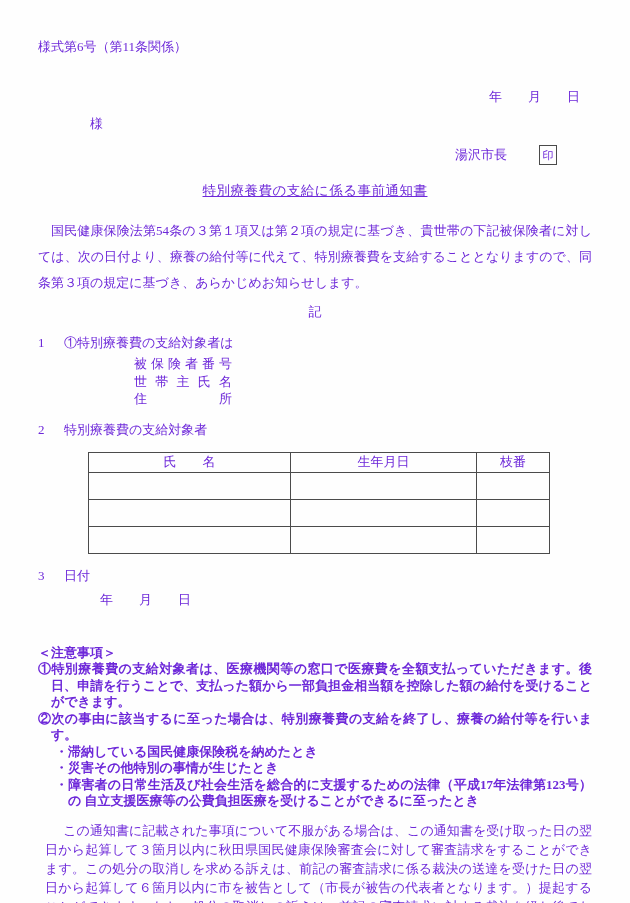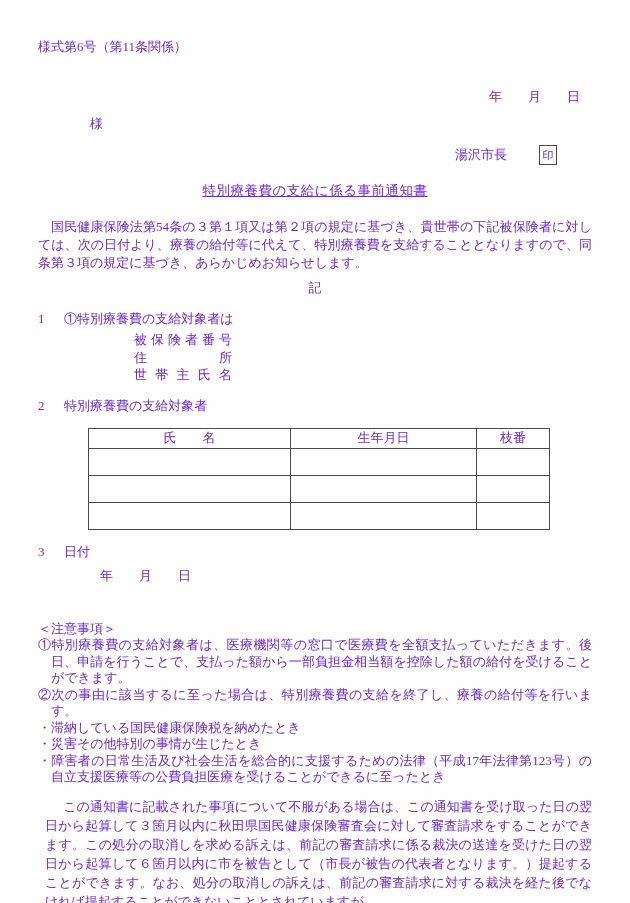--- a/index.html
+++ b/index.html
@@ -50,21 +50,21 @@
   }
   .doc-title {
     margin-top: 17px;
     text-align: center;
     font-size: 13.5px;
     letter-spacing: 0.5px;
     text-decoration: underline;
   }
   .intro {
     margin: 18px 0 0 0;
-    line-height: 18px;
+    line-height: 26px;
     text-indent: 1em;
     text-align: justify;
   }
   .ki {
     margin-top: 7px;
     text-align: center;
   }
   .sec-head { margin-top: 13px; }
   .sec-num {
     display: inline-block;
@@ -101,27 +101,29 @@
   .col-birth { width: 185px; }
   .col-eda   { width: 72px; }
   .sec3 { }
   .date-bottom {
     margin-top: 6px;
     margin-left: 62px;
   }
   .notes {
     margin-top: 36px;
     line-height: 16.5px;
+    font-weight: bold;
   }
   .note-item {
     padding-left: 1em;
     text-indent: -1em;
     text-align: justify;
   }
   .bullet {
+    margin-left: 17px;
     padding-left: 1em;
     text-indent: -1em;
     text-align: justify;
   }
   .appeal {
     margin: 11px 0 0 7px;
     line-height: 19px;
     text-indent: 1.4em;
     text-align: justify;
   }
@@ -150,25 +152,25 @@
 
   <div class="sec-head">
     <span class="sec-num">1</span><span>①特別療養費の支給対象者は</span>
   </div>
   <div class="fields">
     <div class="field">
       <span class="flabel">被保険者番号</span>
       <span></span>
     </div>
     <div class="field">
-      <span class="flabel">住所</span>
+      <span class="flabel">世帯主氏名</span>
       <span></span>
     </div>
     <div class="field">
-      <span class="flabel">世帯主氏名</span>
+      <span class="flabel">住所</span>
       <span></span>
     </div>
   </div>
 
   <div class="sec-head">
     <span class="sec-num">2</span><span>特別療養費の支給対象者</span>
   </div>
 
   <table class="recipients">
     <thead>

